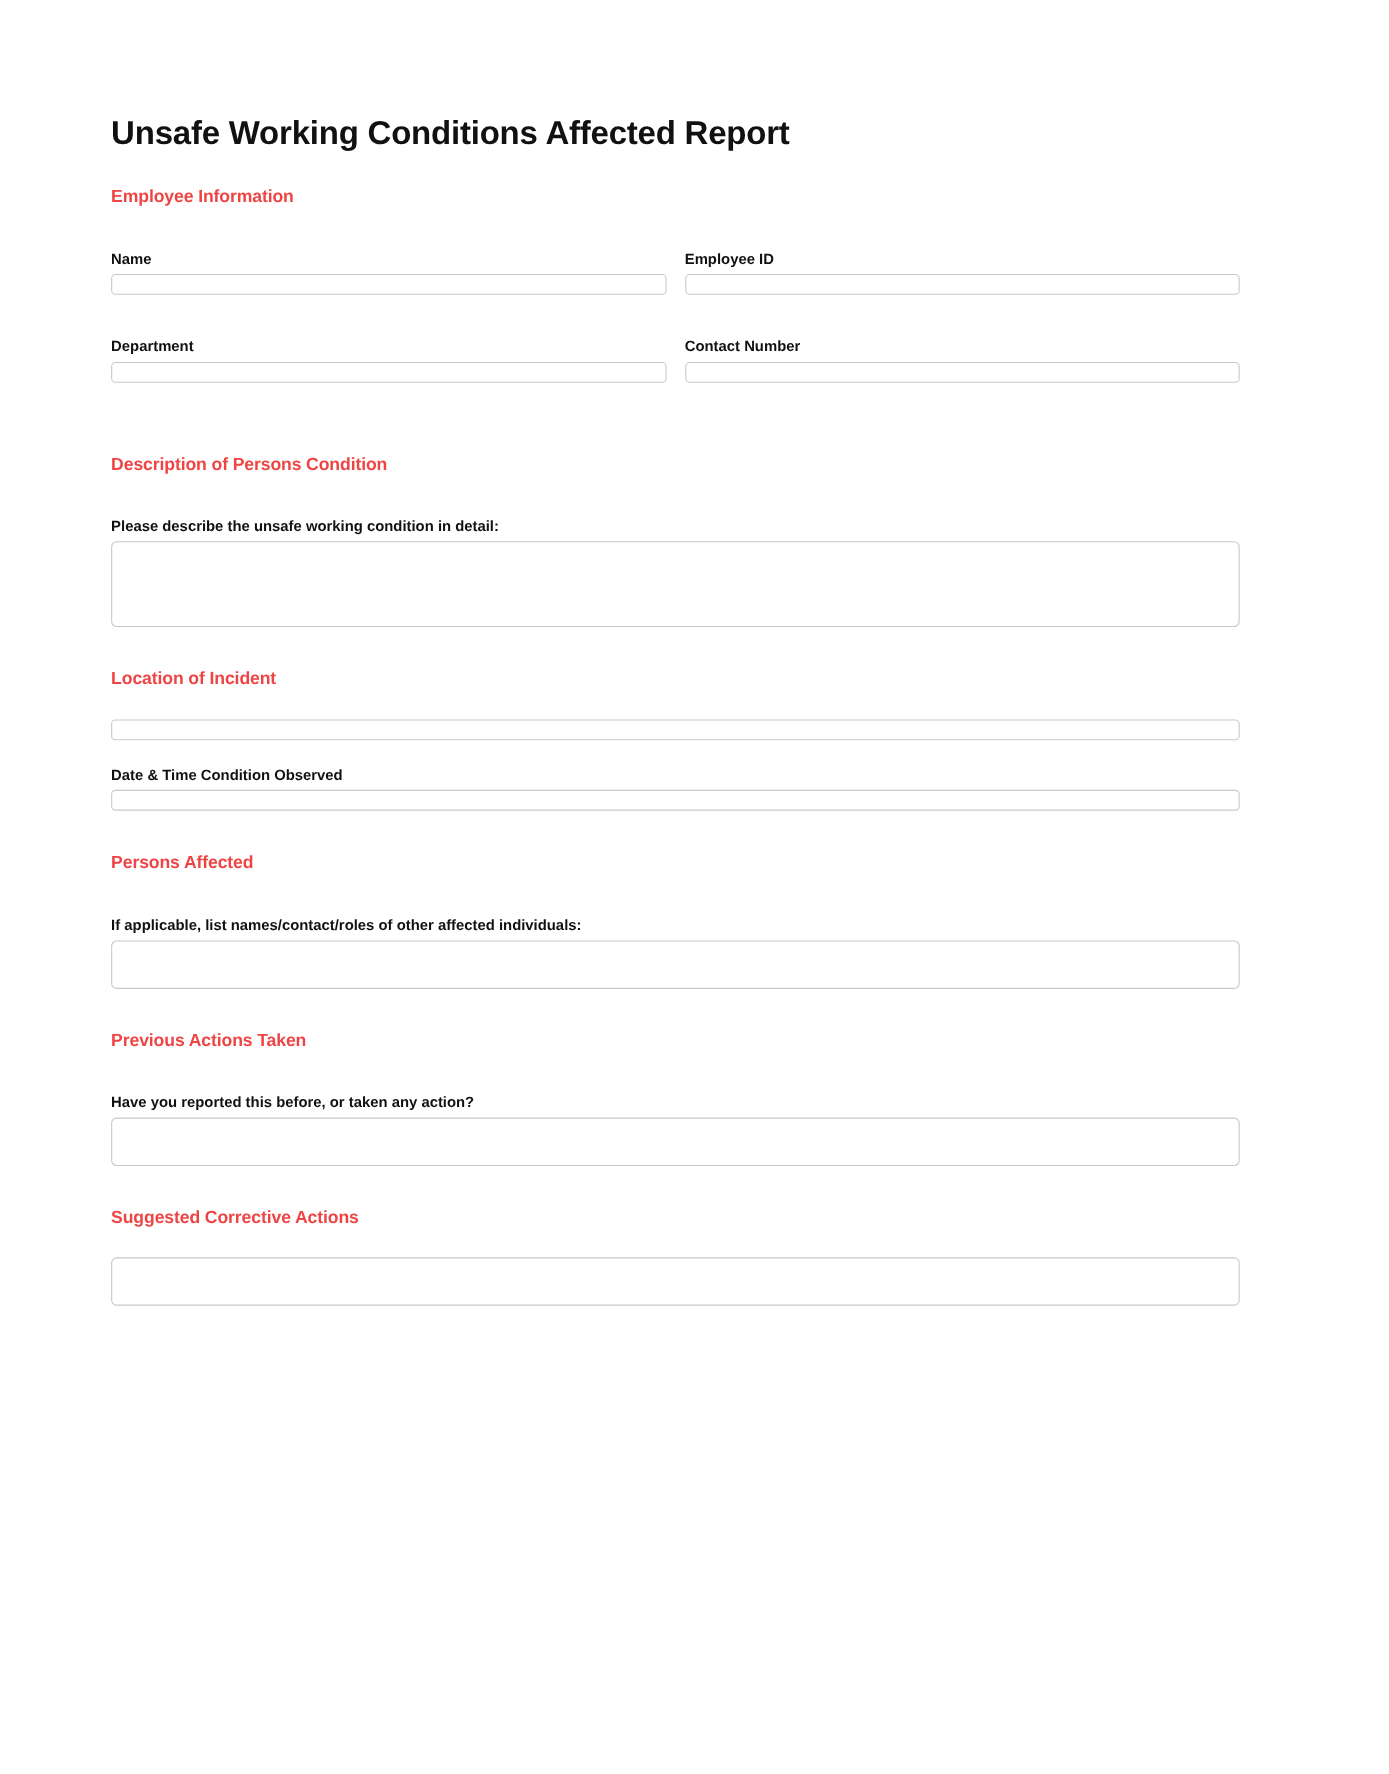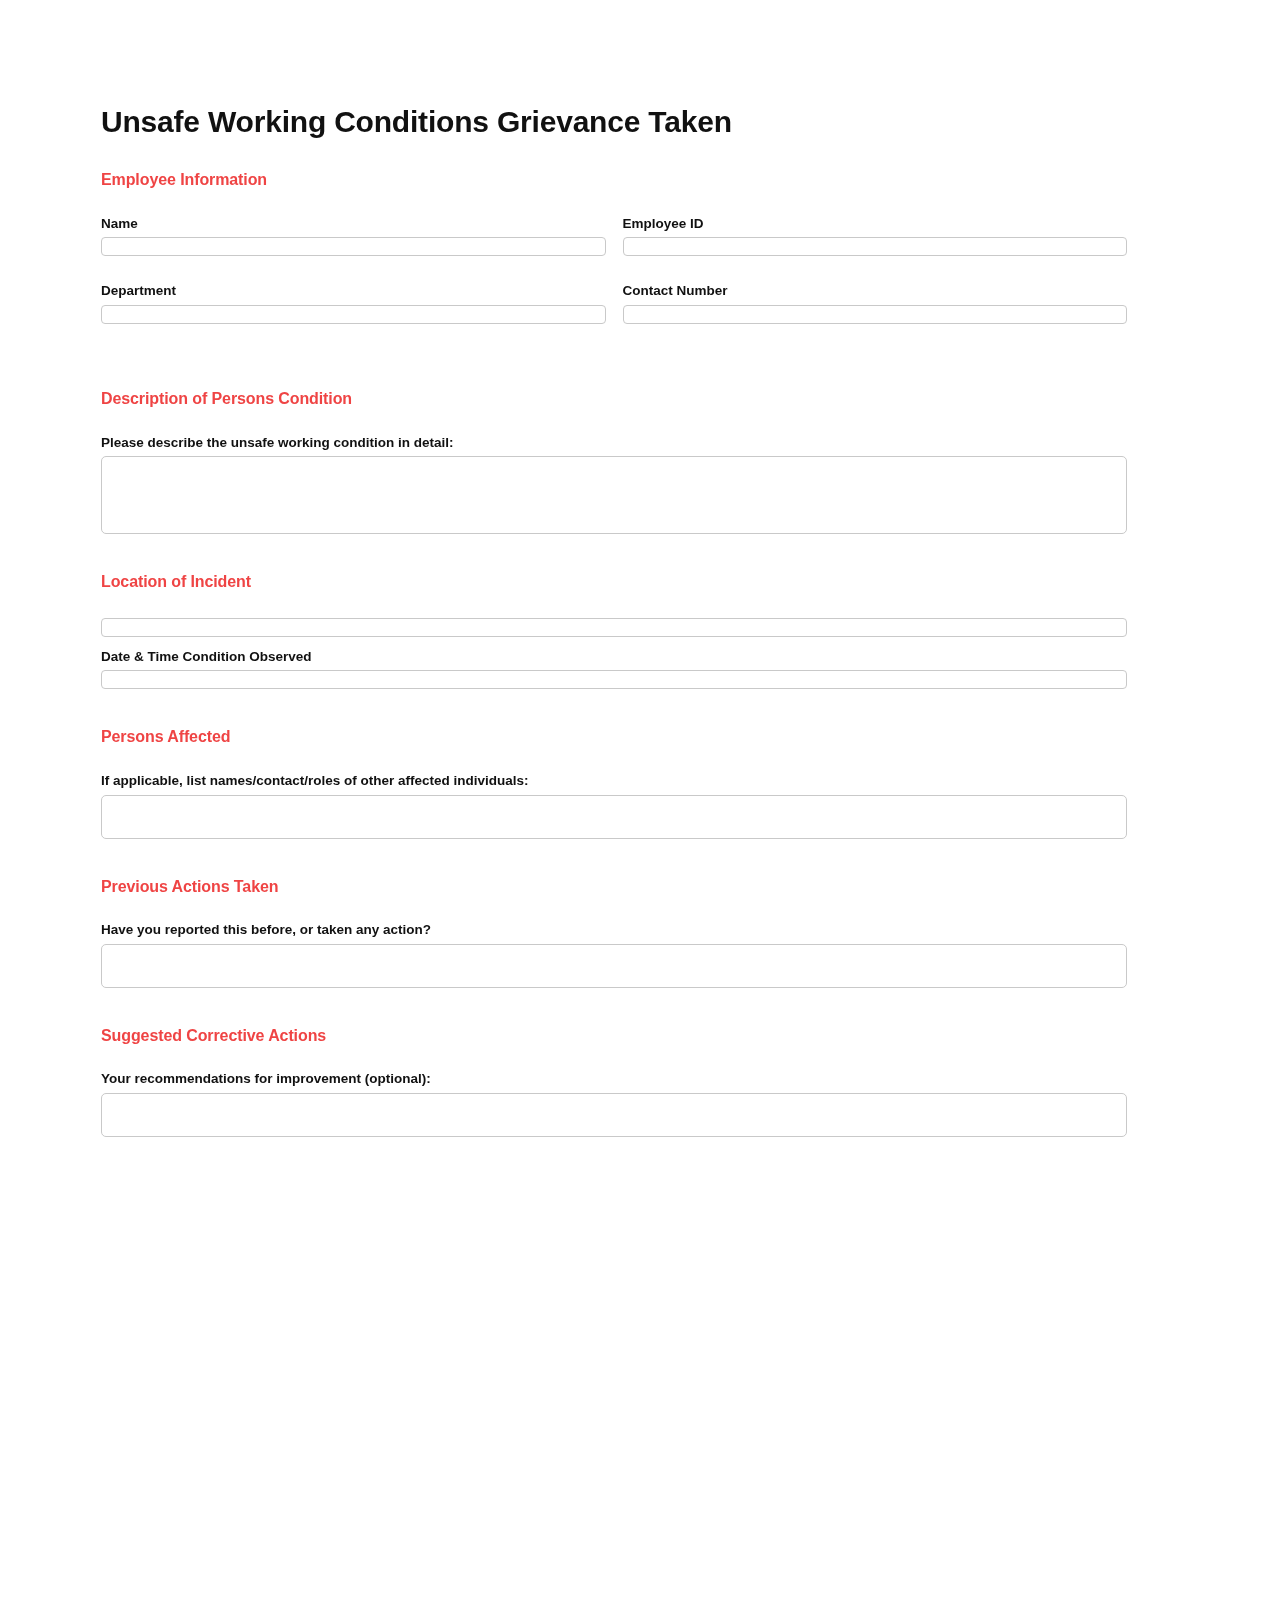--- a/index.html
+++ b/index.html
@@ -55,21 +55,21 @@
     margin: 0;
     padding: 0;
   }
 
   .field-label {
     font-size: 13.5px;
     font-weight: 700;
     line-height: 1.25;
     color: #111111;
     display: block;
-    margin: 0 0 5px 0;
+    margin: 12px 0 5px 0;
   }
 
   
   .inp {
     display: block;
     box-sizing: border-box;
     width: 100%;
     height: 19px;
     background: #ffffff;
     border: 1px solid #c9c9c9;
@@ -113,21 +113,21 @@
   .sp-block-to-sec   { height: 38px; }
   .sp-sec-to-sub     { height: 26px; }
   .sp-sub-gap        { height: 12px; }
 </style>
 </head>
 <body>
 
 <div class="page">
   <div class="content">
 
-    <h1 class="doc-title">Unsafe Working Conditions Grievance Taken</h1>
+    <h1 class="doc-title">Unsafe Working Conditions Affected Report</h1>
 
     <div class="sp-title-to-sec"></div>
 
     <h2 class="section-heading">Employee Information</h2>
 
     <div class="sp-sec-to-field"></div>
 
     <div class="row2">
       <div class="col">
         <label class="field-label">Name</label>
@@ -205,18 +205,17 @@
       <textarea class="ta ta-short" placeholder="" style=""></textarea>
     </div>
 
     <div class="sp-block-to-sec"></div>
 
     <h2 class="section-heading">Suggested Corrective Actions</h2>
 
     <div class="sp-sec-to-sub"></div>
 
     <div>
-      <label class="field-label">Your recommendations for improvement (optional):</label>
       <textarea class="ta ta-short" placeholder="" style=""></textarea>
     </div>
 
   </div>
 </div>
 
 </body></html>

